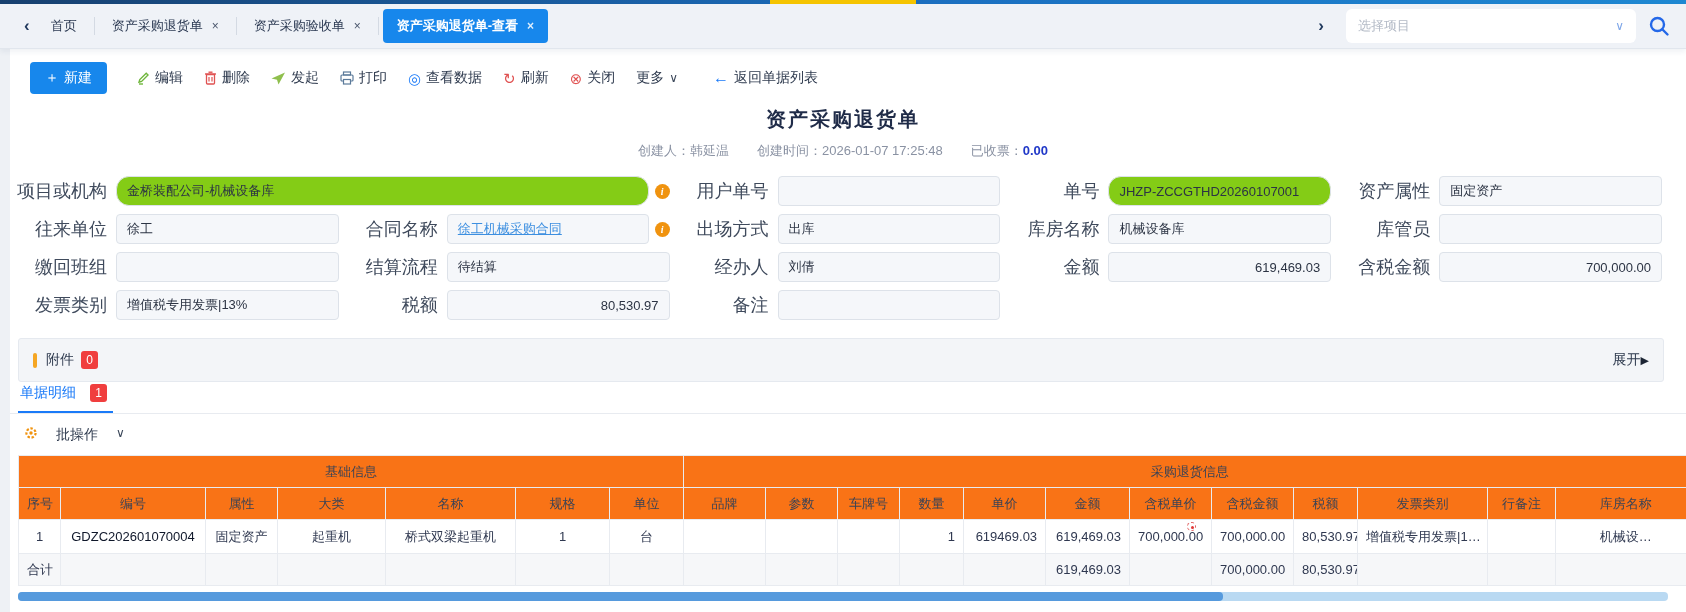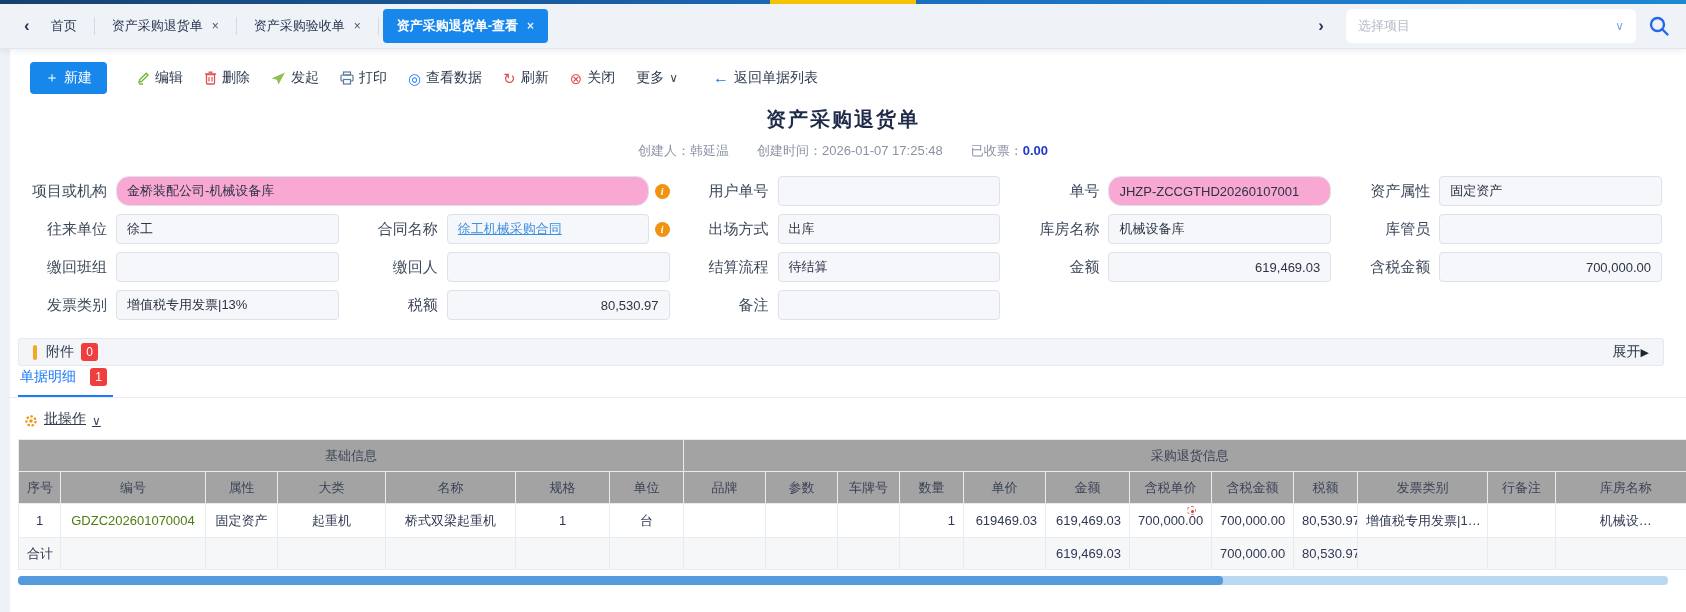--- a/index.html
+++ b/index.html
@@ -32,54 +32,54 @@
   .arrow-left { color:#1a7af8; font-size:16px; }
 
   
   .doc-title { text-align:center; font-size:20px; font-weight:bold; color:#1f2b48; letter-spacing:2px; }
   .doc-meta { display:flex; justify-content:center; gap:28px; margin-top:9px; font-size:13px; color:#8a92a3; }
   .doc-meta .blue { color:#2038c8; font-weight:bold; }
 
   
   .form { display:grid; grid-template-columns:repeat(5,1fr); column-gap:8px; row-gap:8px; padding:16px 24px 0 16px; }
   .field { display:flex; align-items:center; }
-  .flabel { flex:none; width:100px; text-align:right; padding-right:9px; font-size:15px; color:#3f4a5c; white-space:nowrap; }
+  .flabel { flex:none; width:100px; text-align:right; padding-right:9px; font-size:18px; color:#3f4a5c; white-space:nowrap; }
   .fbox { flex:1; height:30px; border:1px solid #dde2e9; border-radius:4px; background:#f5f7fa; display:flex; align-items:center; padding:0 10px; font-size:13px; color:#2c3444; white-space:nowrap; overflow:hidden; }
-  .fbox.white { background:#f9a8d4;border-radius:13px; }
+  .fbox.white { background:#84cc16;border-radius:13px; }
   .fbox.num { justify-content:flex-end; }
   .fbox .link { color:#3d8fe0; text-decoration:underline; cursor:pointer; }
   .span2 { grid-column:1 / span 2; }
   .info-dot { flex:none; width:15px; height:15px; border-radius:50%; background:#f0930f; color:#fff; font-size:10px; font-style:italic; font-weight:bold; font-family:"Liberation Serif",serif; display:flex; align-items:center; justify-content:center; margin-left:6px; }
   .cal { margin-left:auto; flex:none; }
 
   
-  .attach-bar { margin:18px 22px 0 18px; height:28px; background:#f3f5f8; border:1px solid #e5e9ef; border-radius:3px; display:flex; align-items:center; padding:0 14px; font-size:14px; }
+  .attach-bar { margin:18px 22px 0 18px; height:44px; background:#f3f5f8; border:1px solid #e5e9ef; border-radius:3px; display:flex; align-items:center; padding:0 14px; font-size:14px; }
   .attach-pill { width:4px; height:15px; border-radius:2px; background:#f5a623; margin-right:9px; }
   .badge { background:#f03e3e; color:#fff; min-width:17px; height:18px; border-radius:3px; display:inline-flex; align-items:center; justify-content:center; font-size:12px; padding:0 4px; margin-left:7px; }
   .expand { margin-left:auto; display:flex; align-items:center; cursor:pointer; }
   .expand .tri { font-size:11px; color:#1b2433; }
 
   
   .detail-tabs { padding-left:18px; border-bottom:1px solid #e8ebf0; }
   .dtab { display:inline-flex; align-items:center; gap:7px; color:#1a7af8; font-size:14px; padding:2px 6px 9px 2px; border-bottom:2px solid #1a7af8; cursor:pointer; }
 
   
-  .batch { display:flex; align-items:flex-end; gap:6px; padding:12px 0 11px 24px; font-size:14px; cursor:pointer;text-decoration:underline; }
+  .batch { display:flex; align-items:flex-start; gap:18px; padding:12px 0 11px 24px; font-size:14px; cursor:pointer; }
   .batch .caret { color:#3a4659; font-size:12px; }
 
   
   .table-wrap { margin-left:18px; overflow:hidden; width:1668px; }
   table { border-collapse:collapse; table-layout:fixed; width:1677px; font-size:13px; color:#2f3850; }
   th,td { border:1px solid #e8ebf0; height:32px; padding:0 8px; font-weight:normal; text-align:center; white-space:nowrap; overflow:hidden; }
-  thead th { background:#a3a3a3; color:#3b4355; }
+  thead th { background:#f97316; color:#3b4355; }
   tr.trow td { height:34px; background:#fff; }
   tr.total-row td { background:#f6f7f9; }
   td.r { text-align:right; }
   td.l { text-align:center; }
-  .link-cell { color:#4d7c0f; cursor:pointer; }
+  .link-cell { color:#0f172a; cursor:pointer; }
   td.rel { position:relative; }
   .cell-marker { position:absolute; top:2px; right:15px; width:9px; height:9px; border:1px dashed #e06060; border-radius:50%; }
   .cell-marker i { position:absolute; left:3px; top:3px; width:3px; height:3px; background:#e03535; border-radius:50%; }
 
   
   .hscroll { margin:6px 18px 0 18px; height:9px; background:#b9d9f2; border-radius:4px; position:relative; }
   .hscroll .thumb { position:absolute; left:0; top:0; height:9px; width:73%; background:#569add; border-radius:4px; cursor:grab; }
 
   svg { display:block; }
 </style>
@@ -251,29 +251,29 @@
         <span></span>
       </div>
   </div>
   <div class="field">
     <span class="flabel">缴回班组</span>
     <div class="fbox">
         <span></span>
       </div>
   </div>
   <div class="field">
-    <span class="flabel">缴回人</span>
-    <div class="fbox">
-        <span></span>
-      </div>
-  </div>
-  <div class="field">
     <span class="flabel">结算流程</span>
     <div class="fbox">
         <span>待结算</span>
+      </div>
+  </div>
+  <div class="field">
+    <span class="flabel">经办人</span>
+    <div class="fbox">
+        <span>刘倩</span>
       </div>
   </div>
 
   <div class="field">
     <span class="flabel">金额</span>
     <div class="fbox num">
         <span>619,469.03</span>
       </div>
   </div>
   <div class="field">

